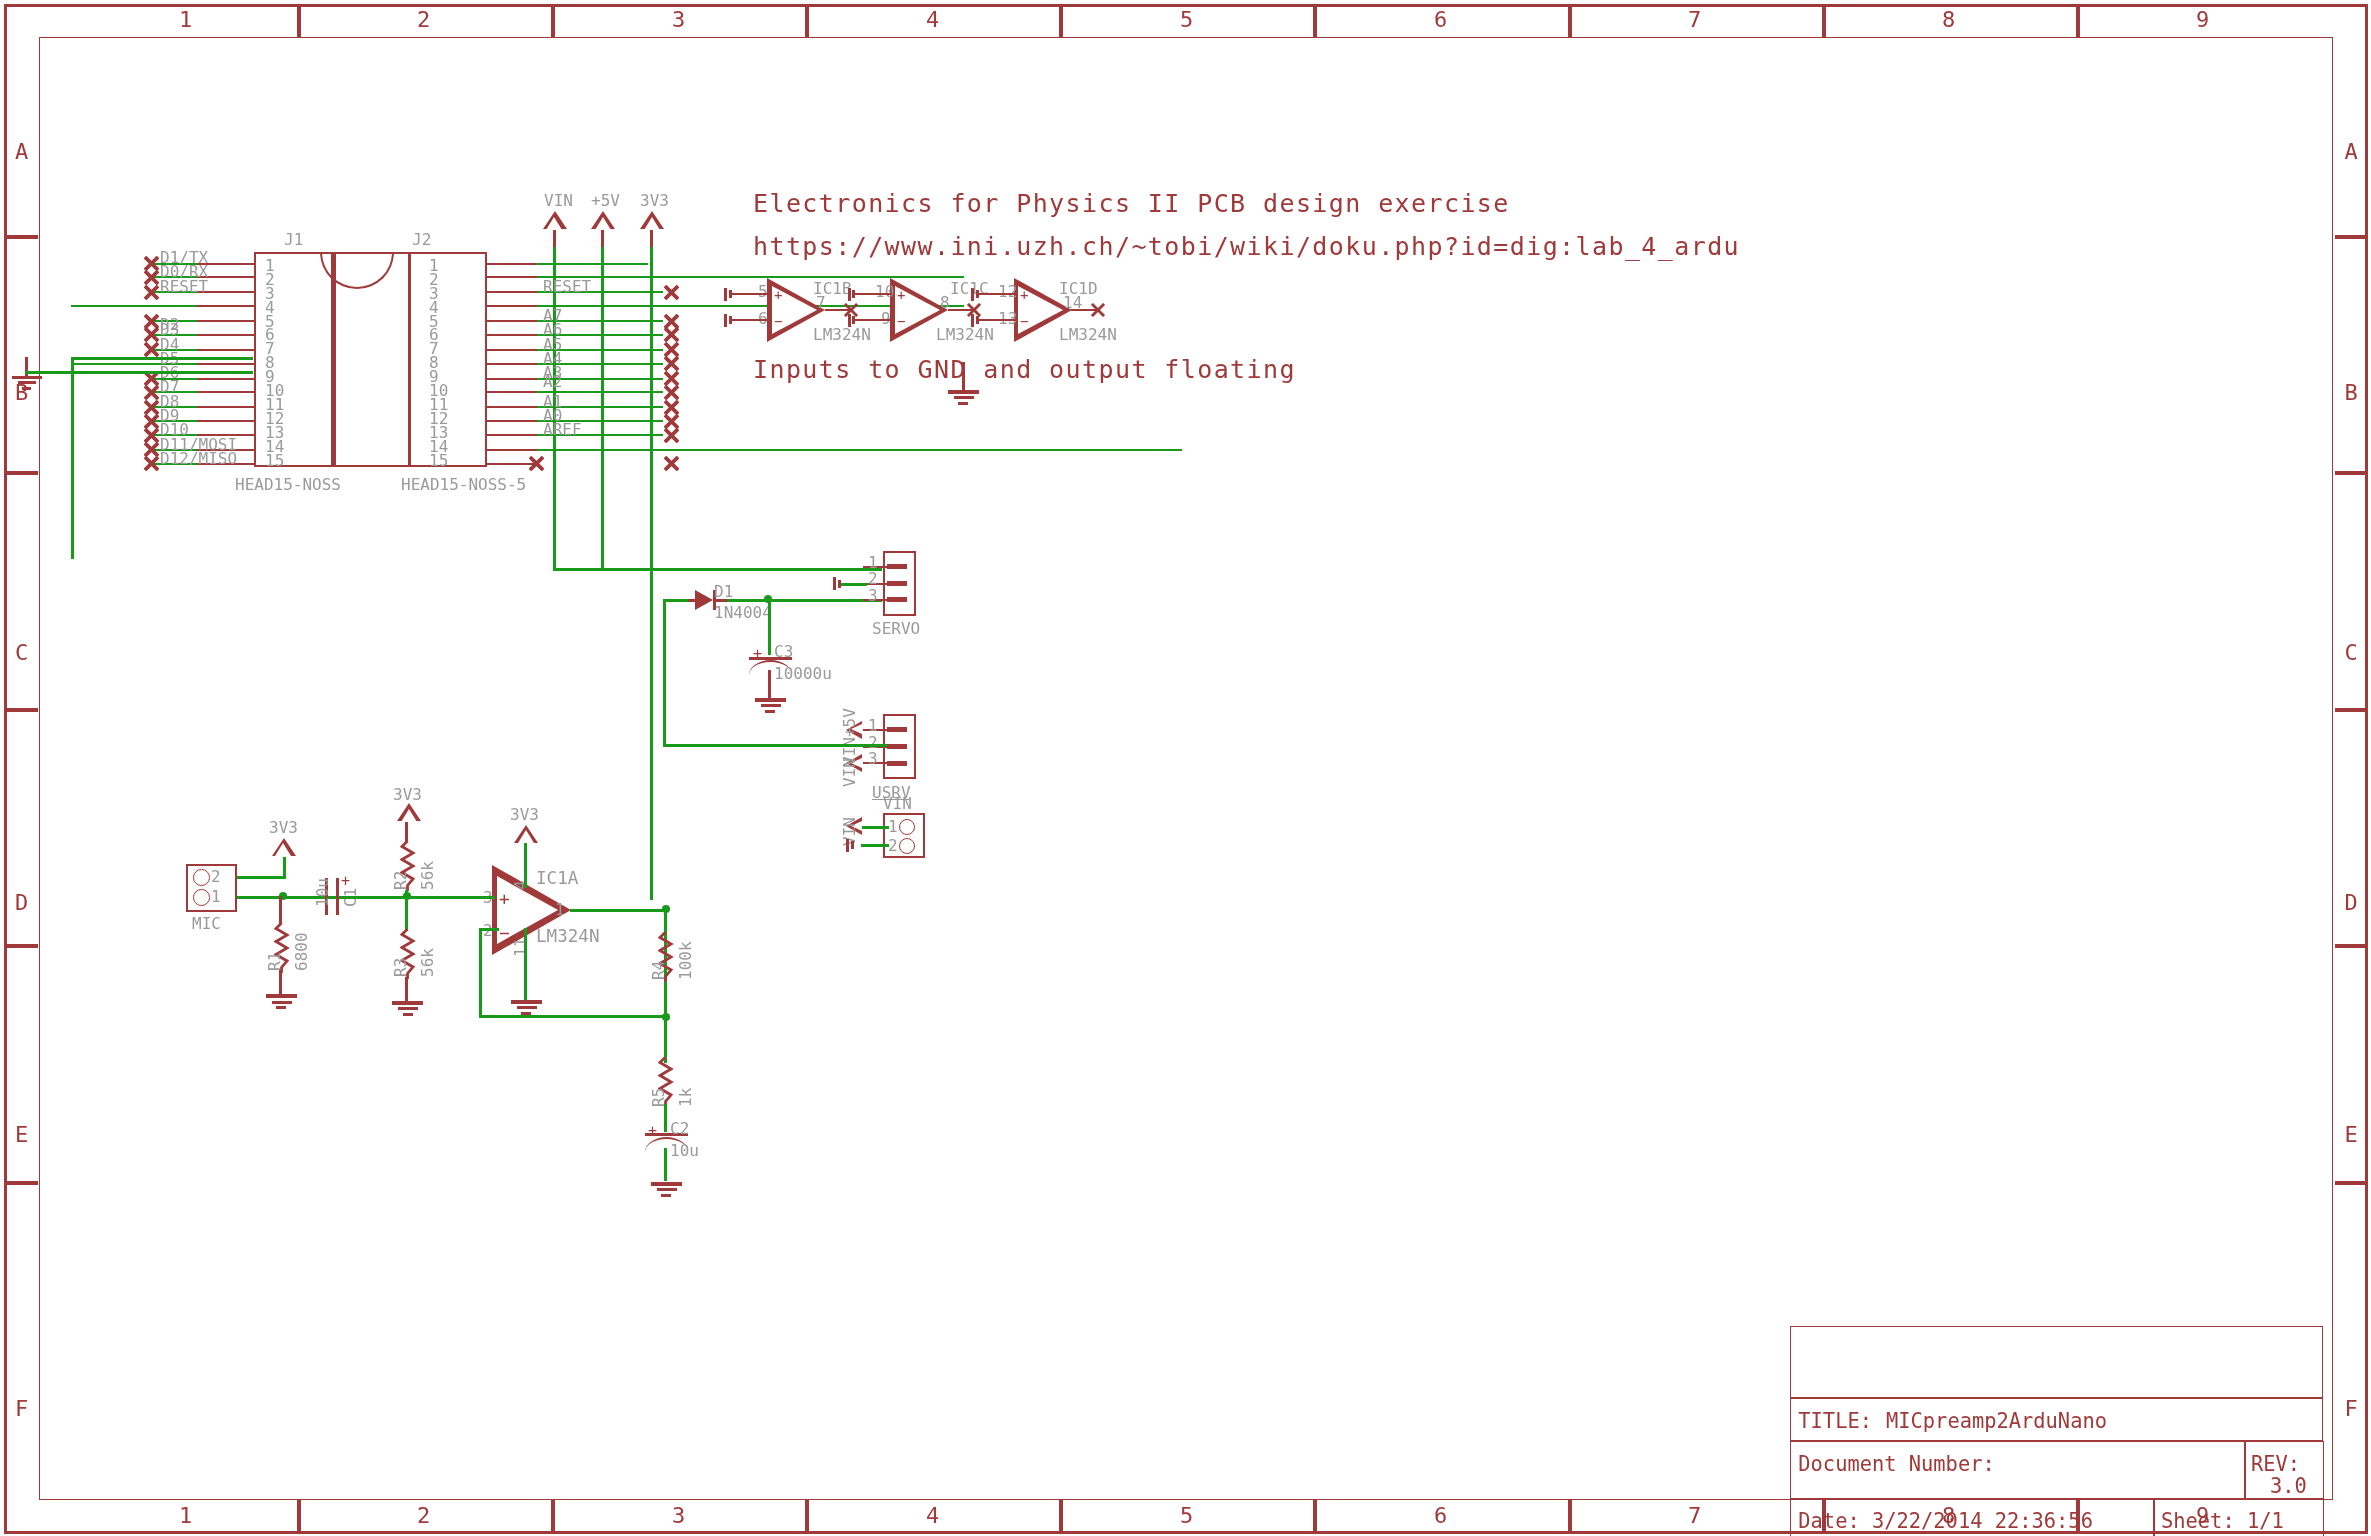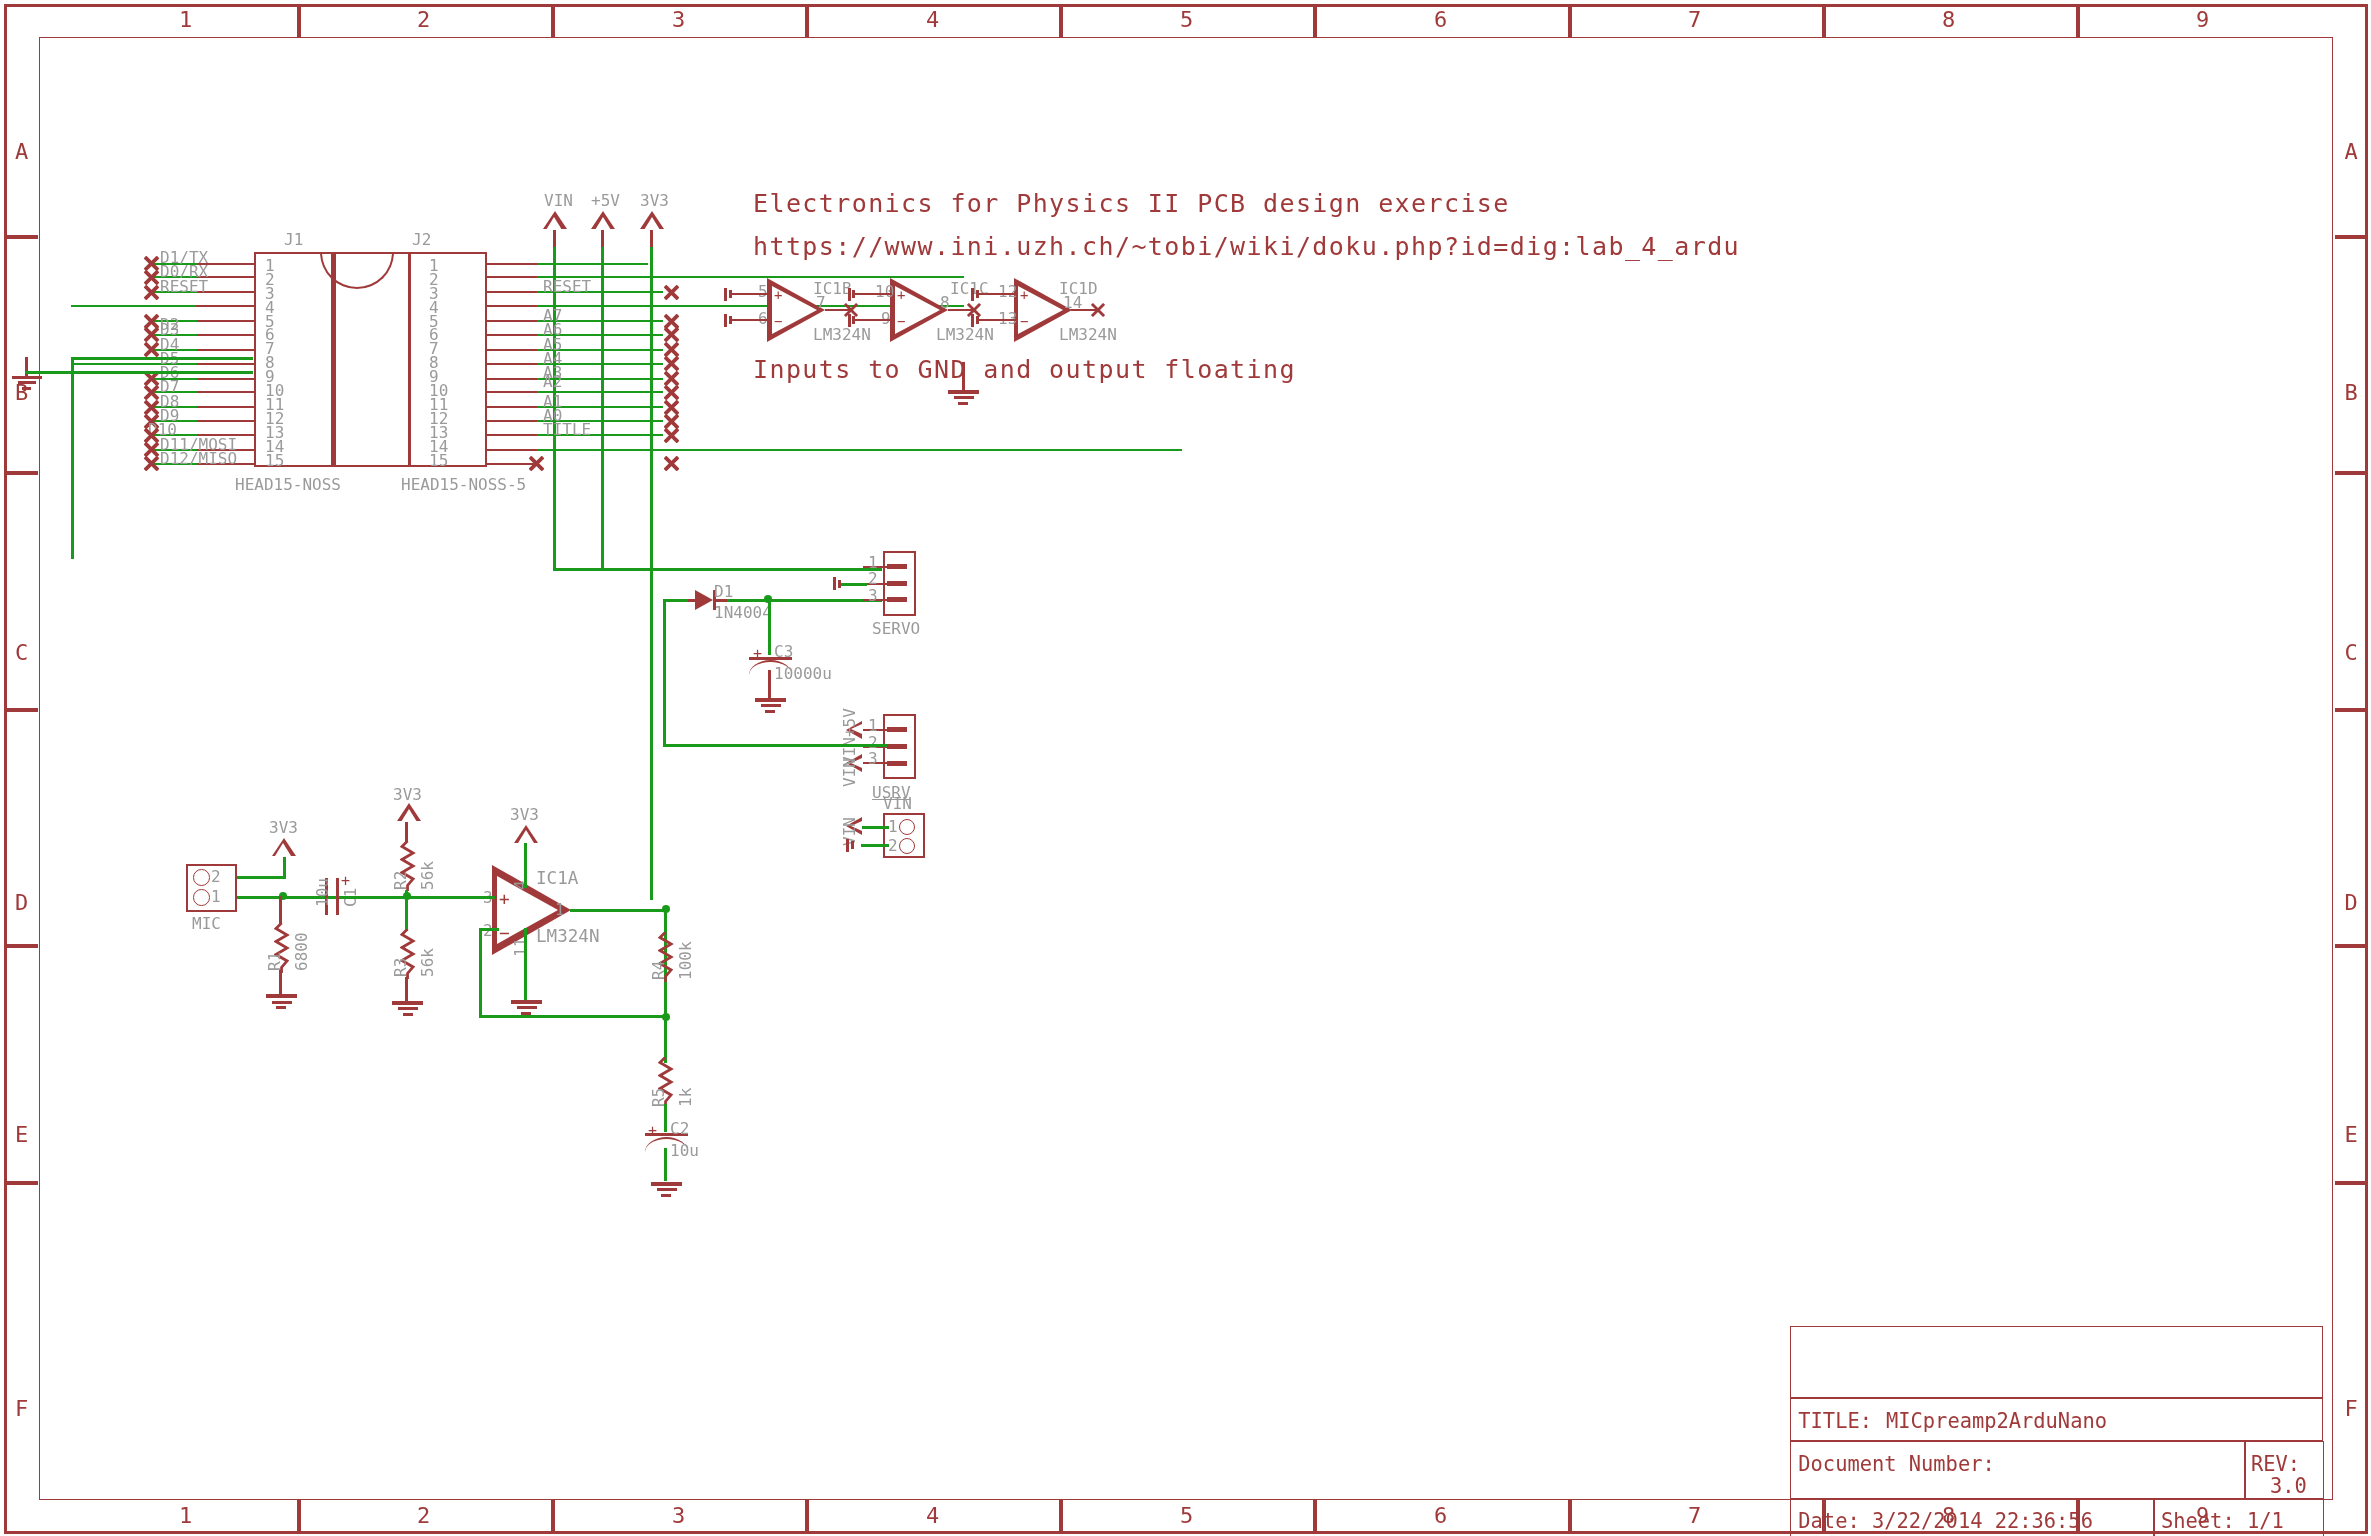--- a/index.html
+++ b/index.html
@@ -225,21 +225,21 @@
         </svg></div>
       <div class="ln" style="position:absolute;left:196px;top:420px;width:59px;height:1.9px;"></div>
       <div class="net" style="position:absolute;left:154px;top:420px;width:43px;height:1.9px;"></div>
       <div class="txt netlab" style="left:160px;top:408px;">D9</div>
       <div style="position:absolute;left:144px;top:414px;width:15px;height:15px;"><svg width="15" height="15" viewBox="0 0 16 16">
           <line x1="1" y1="1" x2="15" y2="15" stroke="#a03a3a" stroke-width="4"></line>
           <line x1="15" y1="1" x2="1" y2="15" stroke="#a03a3a" stroke-width="4"></line>
         </svg></div>
       <div class="ln" style="position:absolute;left:196px;top:434px;width:59px;height:1.9px;"></div>
       <div class="net" style="position:absolute;left:154px;top:434px;width:43px;height:1.9px;"></div>
-      <div class="txt netlab" style="left:148px;top:422px;">D10</div>
+      <div class="txt netlab" style="left:160px;top:422px;">D10</div>
       <div style="position:absolute;left:144px;top:428px;width:15px;height:15px;"><svg width="15" height="15" viewBox="0 0 16 16">
           <line x1="1" y1="1" x2="15" y2="15" stroke="#a03a3a" stroke-width="4"></line>
           <line x1="15" y1="1" x2="1" y2="15" stroke="#a03a3a" stroke-width="4"></line>
         </svg></div>
       <div class="ln" style="position:absolute;left:196px;top:449px;width:59px;height:1.9px;"></div>
       <div class="net" style="position:absolute;left:154px;top:449px;width:43px;height:1.9px;"></div>
       <div class="txt netlab" style="left:160px;top:437px;">D11/MOSI</div>
       <div style="position:absolute;left:144px;top:442px;width:15px;height:15px;"><svg width="15" height="15" viewBox="0 0 16 16">
           <line x1="1" y1="1" x2="15" y2="15" stroke="#a03a3a" stroke-width="4"></line>
           <line x1="15" y1="1" x2="1" y2="15" stroke="#a03a3a" stroke-width="4"></line>
@@ -339,21 +339,21 @@
         </svg></div>
       <div class="ln" style="position:absolute;left:486px;top:420px;width:51px;height:1.9px;"></div>
       <div class="net" style="position:absolute;left:537px;top:420px;width:126px;height:1.9px;"></div>
       <div class="txt netlab" style="left:543px;top:408px;">A0</div>
       <div style="position:absolute;left:664px;top:414px;width:15px;height:15px;"><svg width="15" height="15" viewBox="0 0 16 16">
           <line x1="1" y1="1" x2="15" y2="15" stroke="#a03a3a" stroke-width="4"></line>
           <line x1="15" y1="1" x2="1" y2="15" stroke="#a03a3a" stroke-width="4"></line>
         </svg></div>
       <div class="ln" style="position:absolute;left:486px;top:434px;width:51px;height:1.9px;"></div>
       <div class="net" style="position:absolute;left:537px;top:434px;width:126px;height:1.9px;"></div>
-      <div class="txt netlab" style="left:543px;top:422px;">TITLE</div>
+      <div class="txt netlab" style="left:543px;top:422px;">AREF</div>
       <div style="position:absolute;left:664px;top:428px;width:15px;height:15px;"><svg width="15" height="15" viewBox="0 0 16 16">
           <line x1="1" y1="1" x2="15" y2="15" stroke="#a03a3a" stroke-width="4"></line>
           <line x1="15" y1="1" x2="1" y2="15" stroke="#a03a3a" stroke-width="4"></line>
         </svg></div>
       <div class="ln" style="position:absolute;left:486px;top:449px;width:51px;height:1.9px;"></div>
       <div class="net" style="position:absolute;left:537px;top:449px;width:645px;height:1.9px;"></div>
       <div class="ln" style="position:absolute;left:486px;top:463px;width:51px;height:1.9px;"></div>
       <div style="position:absolute;left:529px;top:456px;width:15px;height:15px;"><svg width="15" height="15" viewBox="0 0 16 16">
           <line x1="1" y1="1" x2="15" y2="15" stroke="#a03a3a" stroke-width="4"></line>
           <line x1="15" y1="1" x2="1" y2="15" stroke="#a03a3a" stroke-width="4"></line>

